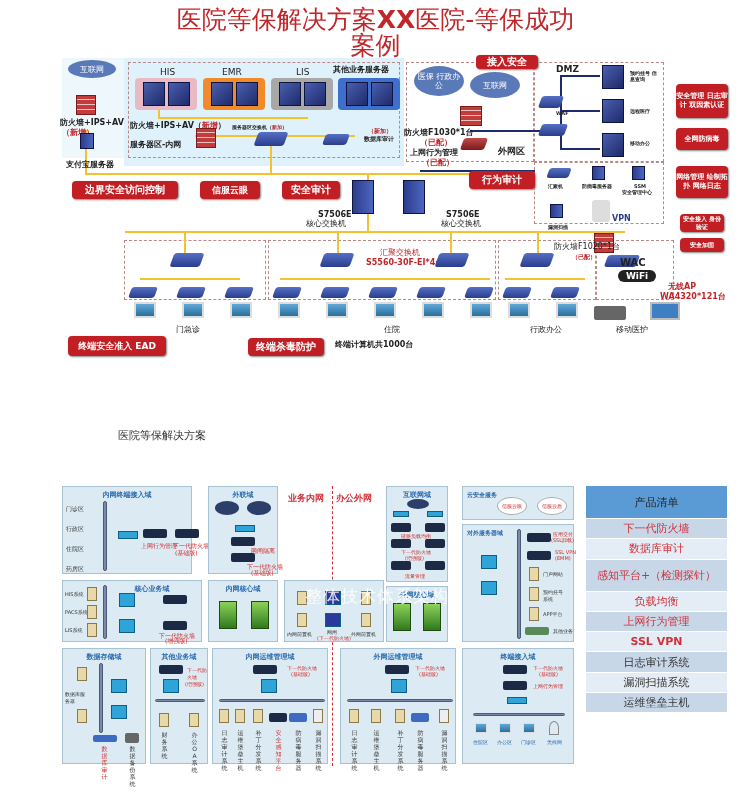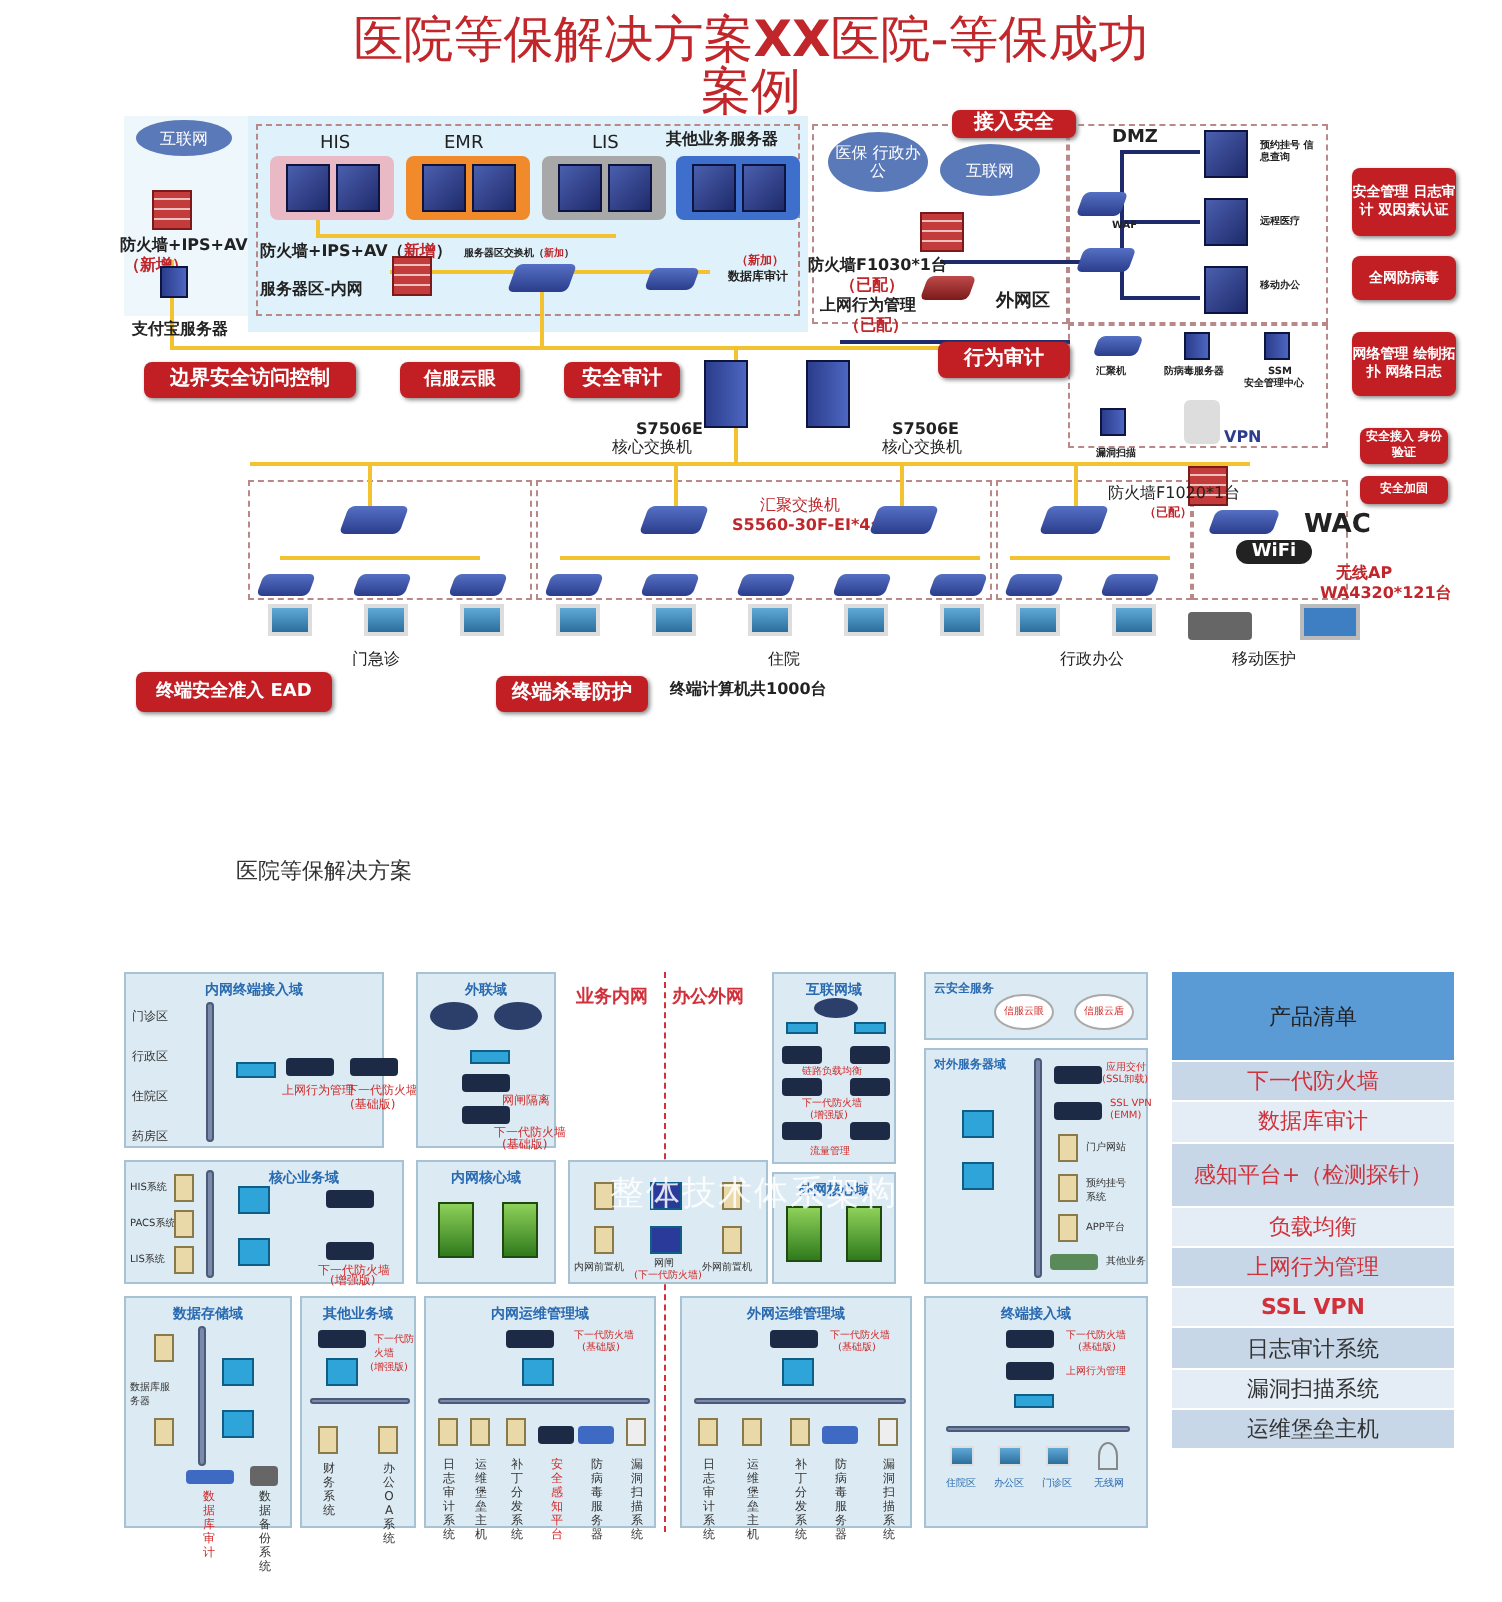--- a/index.html
+++ b/index.html
@@ -27,21 +27,21 @@
   .box2 .h { position: absolute; left: 0; right: 0; top: 3px; text-align: center; font-size: 7px; color: #2a6ab0; font-weight: bold; }
   .dev { position: absolute; width: 24px; height: 9px; background: #1d2a45; border-radius: 2px; }
   .sw2 { position: absolute; width: 16px; height: 14px; background: #2fa4d8; border: 1px solid #0f5e85; }
   .core { position: absolute; width: 18px; height: 28px; background: linear-gradient(#8ed15a, #2f7a1c); border: 1px solid #1f4a10; }
   .srv2 { position: absolute; width: 10px; height: 14px; background: #e9d9a9; border: 1px solid #8a7a4a; }
   .rl { position: absolute; font-size: 6px; color: #d02a2a; white-space: nowrap; line-height: 7px; }
   .bl { position: absolute; font-size: 6px; color: #333; white-space: nowrap; line-height: 7px; }
   .vtext { position: absolute; font-size: 6px; color: #333; width: 7px; line-height: 7px; word-break: break-all; text-align: center; }
   .bus { position: absolute; background: #7a8aa8; border: 1px solid #4a5a78; border-radius: 2px; }
   .product-table { position: absolute; left: 586px; top: 486px; width: 141px; }
-  .product-head { height: 44px; background: #5b9bd5; color: #222; font-family: "DejaVu Serif", serif; font-size: 11px; display: flex; align-items: center; justify-content: center; }
+  .product-head { height: 32px; background: #5b9bd5; color: #222; font-family: "DejaVu Serif", serif; font-size: 11px; display: flex; align-items: center; justify-content: center; }
   .product-row { height: 20.3px; display: flex; align-items: center; justify-content: center; font-family: "DejaVu Serif", serif; font-size: 11px; border-top: 1px solid #fff; }
   .product-row:nth-child(odd) { background: #c7d7e8; }
   .product-row:nth-child(even) { background: #e4ecf5; }
   .product-row.tall { height: 32px; }
   .product-row.red { color: #d0313a; }
   .product-row.dark { color: #333; }
   .product-row.bold { font-family: "DejaVu Sans", sans-serif; font-weight: bold; font-size: 11px; }
   .banner { position: absolute; font-size: 9px; color: #d0313a; font-weight: bold; }
   .dashv { position: absolute; border-left: 1px dashed #d0313a; }
   .watermark { position: absolute; left: 305px; top: 585px; font-size: 17px; color: rgba(255,255,255,0.85); font-family: "DejaVu Serif", serif; letter-spacing: 1px; }
@@ -200,21 +200,21 @@
   <div class="pc" style="left:374px;top:302px;"></div>
   <div class="pc" style="left:422px;top:302px;"></div>
   <div class="pc" style="left:470px;top:302px;"></div>
   <div class="pc" style="left:508px;top:302px;"></div>
   <div class="pc" style="left:556px;top:302px;"></div>
 
   <div class="fw" style="left:594px;top:233px;"></div>
   <div class="lbl" style="left:554px;top:242px;font-weight:normal;">防火墙F1020*1台</div>
   <div class="lbl red" style="left:572px;top:252px;font-size:6px;">（已配）</div>
   <div class="sw" style="left:606px;top:255px;width:32px;height:12px;"></div>
-  <div class="lbl" style="left:652px;top:258px;font-size:13px;">WAC</div>
+  <div class="lbl" style="left:620px;top:258px;font-size:10px;">WAC</div>
   <div class="abs" style="left:618px;top:270px;width:38px;height:12px;background:#222;color:#fff;font-size:9px;font-weight:bold;text-align:center;border-radius:6px;line-height:12px;">WiFi</div>
   <div class="lbl red" style="left:668px;top:282px;">无线AP</div>
   <div class="lbl red" style="left:660px;top:292px;">WA4320*121台</div>
   <div class="abs" style="left:594px;top:306px;width:32px;height:14px;background:#666;border-radius:2px;"></div>
   <div class="abs" style="left:650px;top:302px;width:30px;height:18px;background:#3d7fc2;border:2px solid #bbb;"></div>
 
   <div class="lbl" style="left:176px;top:325px;font-weight:normal;">门急诊</div>
   <div class="lbl" style="left:384px;top:325px;font-weight:normal;">住院</div>
   <div class="lbl" style="left:530px;top:325px;font-weight:normal;">行政办公</div>
   <div class="lbl" style="left:616px;top:325px;font-weight:normal;">移动医护</div>

